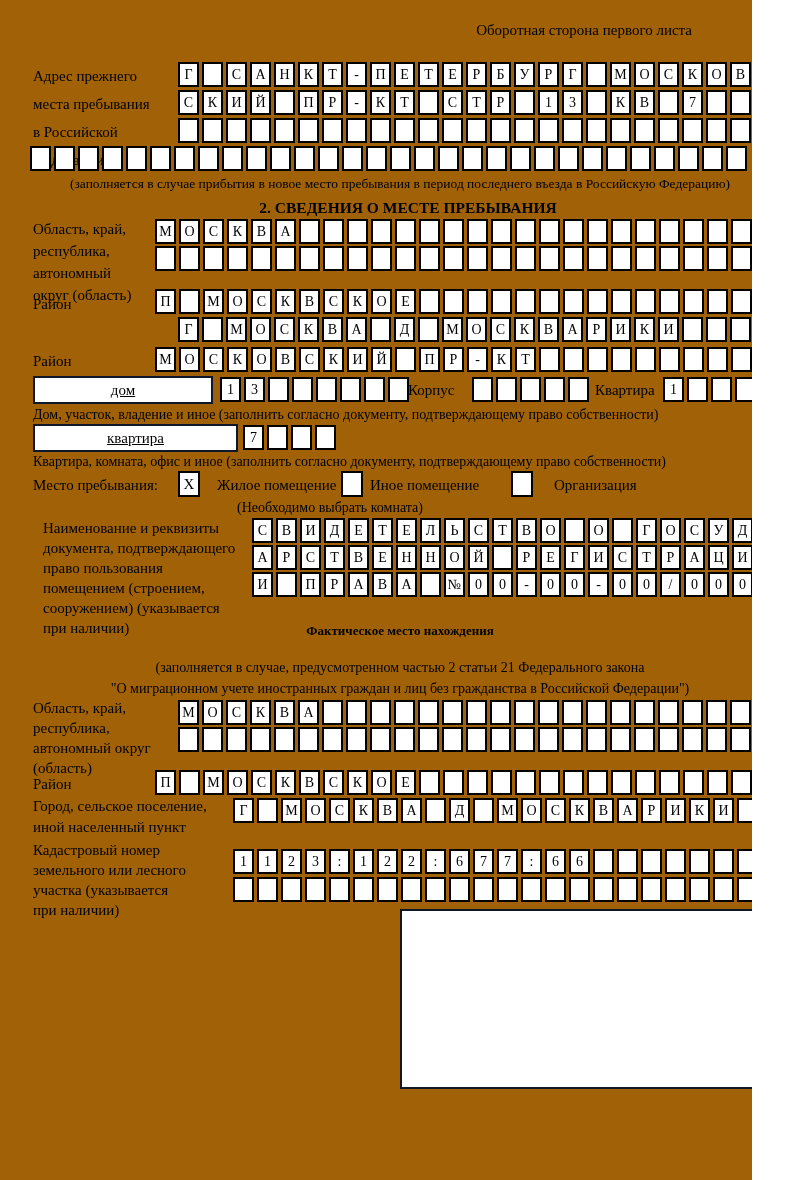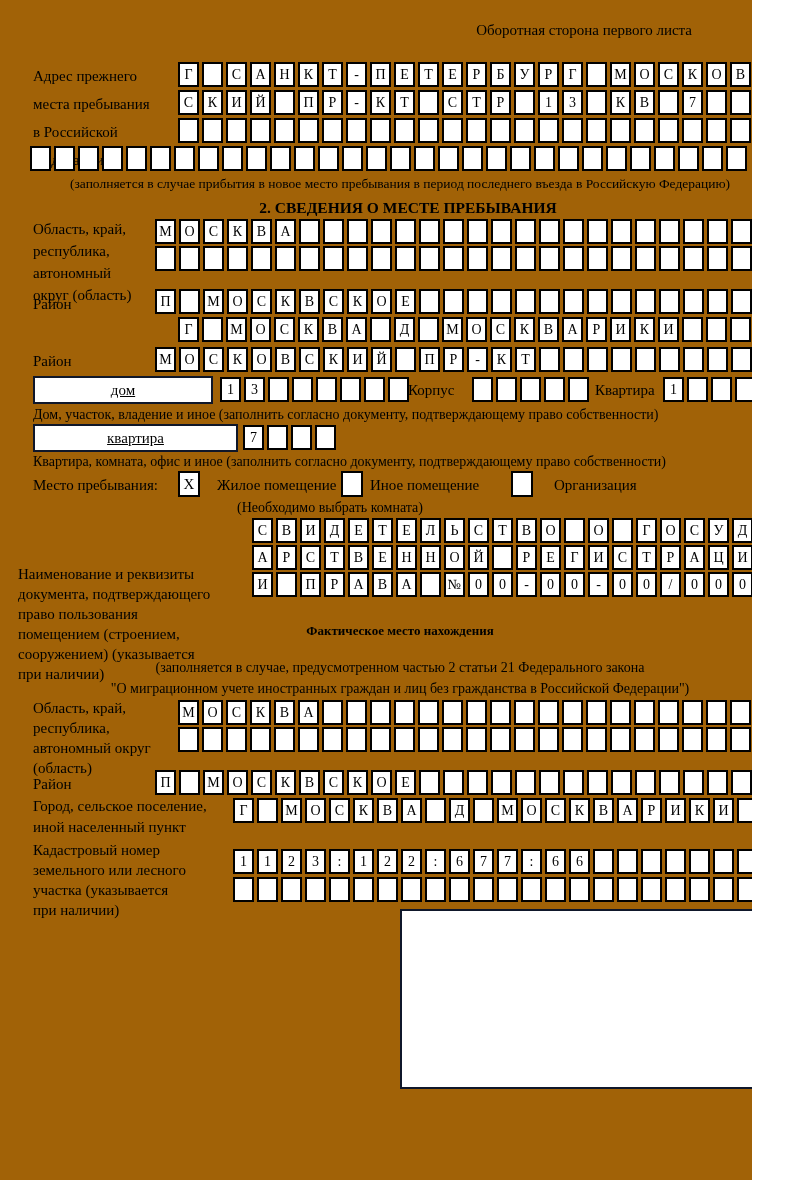--- a/index.html
+++ b/index.html
@@ -328,21 +328,21 @@
 
   <div class="lbl" style="left:33px;top:475px;">Место пребывания:</div>
   <div class="chk" style="left:178px;top:471px;">X</div>
   <div class="lbl" style="left:217px;top:475px;text-align:right;">Жилое помещение</div>
   <div class="chk" style="left:341px;top:471px;"></div>
   <div class="lbl" style="left:370px;top:475px;">Иное помещение</div>
   <div class="chk" style="left:511px;top:471px;"></div>
   <div class="lbl" style="left:554px;top:475px;">Организация</div>
   <div class="cap center" style="left:180px;top:500px;width:300px;font-size:14px;">(Необходимо выбрать комната)</div>
 
-  <div class="lbl" style="left:18px;top:518px;line-height:20px;margin-top:46px;">Наименование и реквизиты<br>документа, подтверждающего<br>право пользования<br>помещением (строением,<br>сооружением) (указывается<br>при наличии)</div>
+  <div class="lbl" style="left:43px;top:518px;line-height:20px;">Наименование и реквизиты<br>документа, подтверждающего<br>право пользования<br>помещением (строением,<br>сооружением) (указывается<br>при наличии)</div>
   <div class="cells" style="left:252px;top:518px;">
       <div class="cell">С</div>
       <div class="cell">В</div>
       <div class="cell">И</div>
       <div class="cell">Д</div>
       <div class="cell">Е</div>
       <div class="cell">Т</div>
       <div class="cell">Е</div>
       <div class="cell">Л</div>
       <div class="cell">Ь</div>

